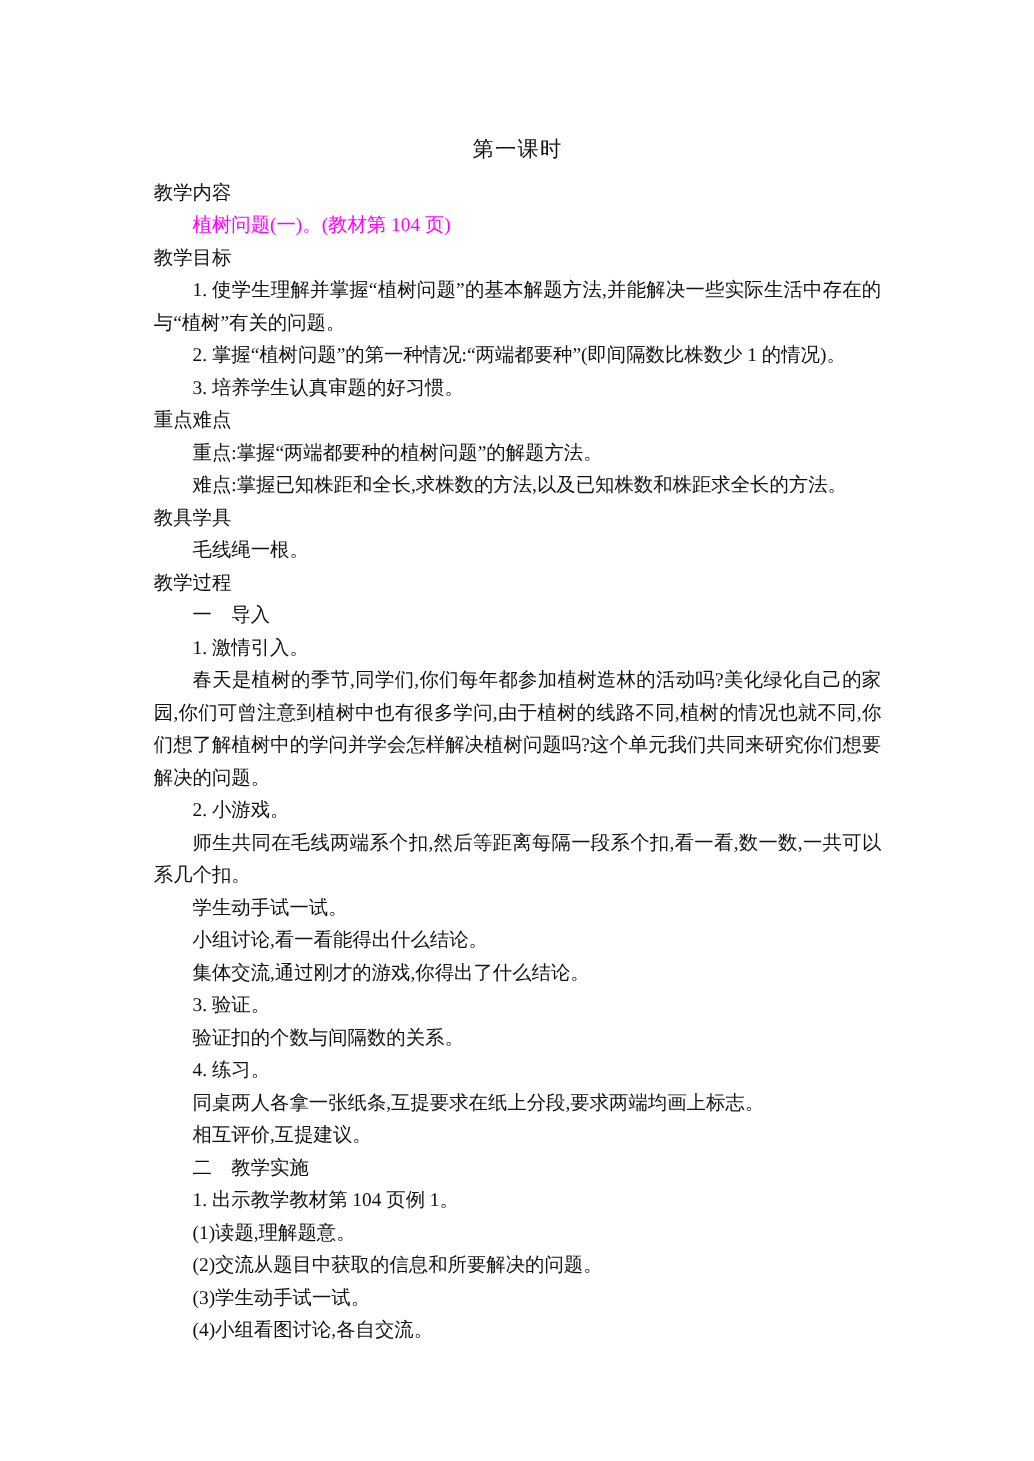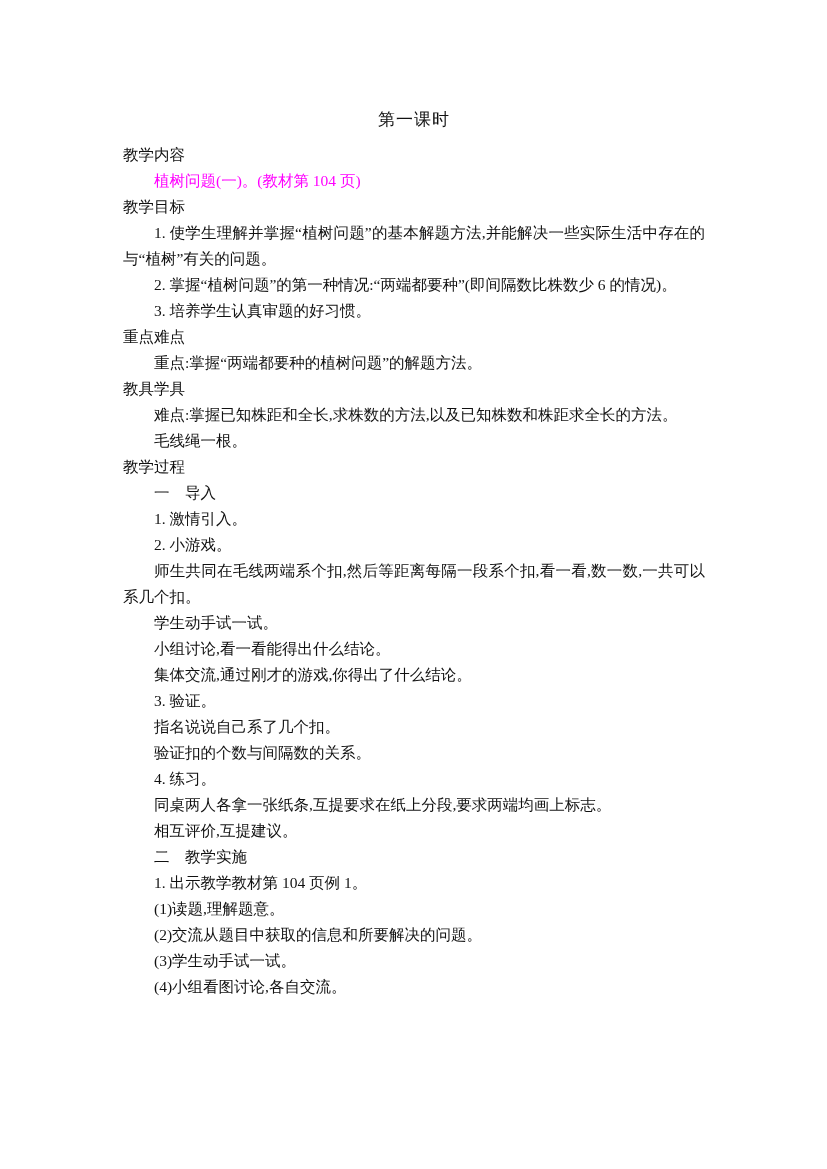--- a/index.html
+++ b/index.html
@@ -47,37 +47,37 @@
 <body>
 
 <div class="page">
   <div class="content">
     <div class="doc-title">第一课时</div>
     <div>
         <p class="para heading">教学内容</p>
         <p class="para magenta" style="color: rgb(255, 0, 255);">植树问题(一)。(教材第 104 页)</p>
         <p class="para heading">教学目标</p>
         <p class="para indent">1. 使学生理解并掌握“植树问题”的基本解题方法,并能解决一些实际生活中存在的与“植树”有关的问题。</p>
-        <p class="para indent">2. 掌握“植树问题”的第一种情况:“两端都要种”(即间隔数比株数少 6 的情况)。</p>
+        <p class="para indent">2. 掌握“植树问题”的第一种情况:“两端都要种”(即间隔数比株数少 1 的情况)。</p>
         <p class="para indent">3. 培养学生认真审题的好习惯。</p>
         <p class="para heading">重点难点</p>
         <p class="para indent">重点:掌握“两端都要种的植树问题”的解题方法。</p>
+        <p class="para indent">难点:掌握已知株距和全长,求株数的方法,以及已知株数和株距求全长的方法。</p>
         <p class="para heading">教具学具</p>
-        <p class="para indent">难点:掌握已知株距和全长,求株数的方法,以及已知株数和株距求全长的方法。</p>
         <p class="para indent">毛线绳一根。</p>
         <p class="para heading">教学过程</p>
         <p class="para indent">一　导入</p>
         <p class="para indent">1. 激情引入。</p>
+        <p class="para indent">春天是植树的季节,同学们,你们每年都参加植树造林的活动吗?美化绿化自己的家园,你们可曾注意到植树中也有很多学问,由于植树的线路不同,植树的情况也就不同,你们想了解植树中的学问并学会怎样解决植树问题吗?这个单元我们共同来研究你们想要解决的问题。</p>
         <p class="para indent">2. 小游戏。</p>
         <p class="para indent">师生共同在毛线两端系个扣,然后等距离每隔一段系个扣,看一看,数一数,一共可以系几个扣。</p>
         <p class="para indent">学生动手试一试。</p>
         <p class="para indent">小组讨论,看一看能得出什么结论。</p>
         <p class="para indent">集体交流,通过刚才的游戏,你得出了什么结论。</p>
         <p class="para indent">3. 验证。</p>
-        <p class="para indent">指名说说自己系了几个扣。</p>
         <p class="para indent">验证扣的个数与间隔数的关系。</p>
         <p class="para indent">4. 练习。</p>
         <p class="para indent">同桌两人各拿一张纸条,互提要求在纸上分段,要求两端均画上标志。</p>
         <p class="para indent">相互评价,互提建议。</p>
         <p class="para indent">二　教学实施</p>
         <p class="para indent">1. 出示教学教材第 104 页例 1。</p>
         <p class="para indent">(1)读题,理解题意。</p>
         <p class="para indent">(2)交流从题目中获取的信息和所要解决的问题。</p>
         <p class="para indent">(3)学生动手试一试。</p>
         <p class="para indent">(4)小组看图讨论,各自交流。</p>

